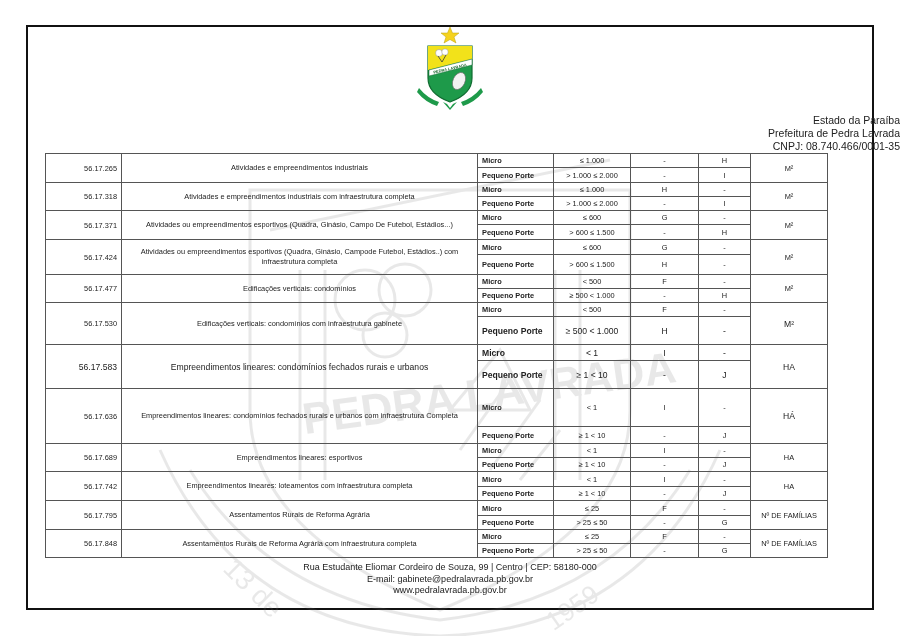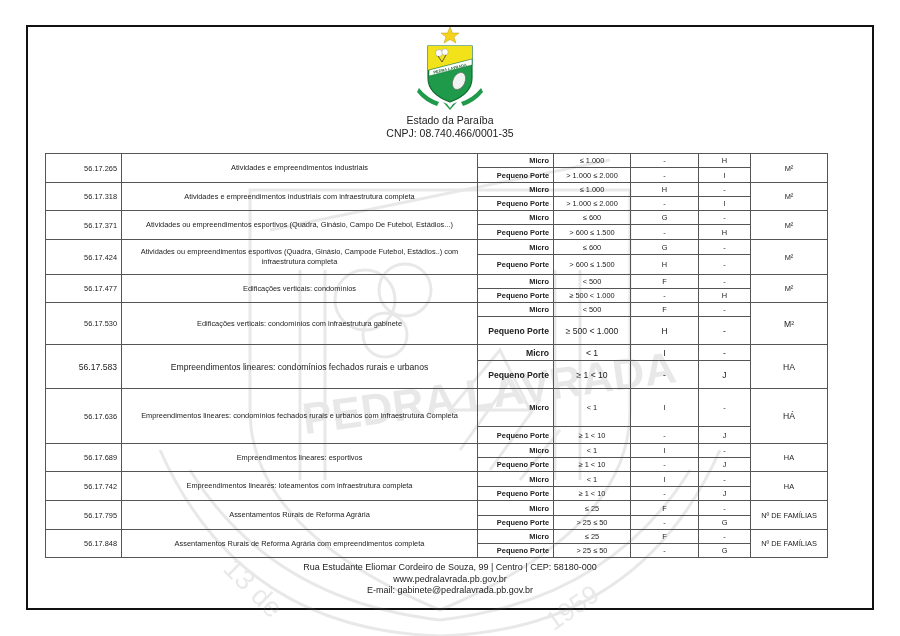--- a/index.html
+++ b/index.html
@@ -4,29 +4,29 @@
 <style>
   html, body { margin: 0; padding: 0; background: #ffffff; }
   body { width: 900px; height: 636px; position: relative; overflow: hidden;
          font-family: "Liberation Sans", sans-serif; color: #222; }
   .page-border { position: absolute; left: 26px; top: 25px; width: 848px; height: 585px;
                  border: 2px solid #111; box-sizing: border-box; }
   .watermark { position: absolute; left: 120px; top: 150px; width: 640px; height: 486px;
                pointer-events: none; opacity: 0.16; }
   .header { position: absolute; left: 0; top: 26px; width: 900px; text-align: center; }
   .crest { display: block; margin: 0 auto; }
-  .hdr-line { font-size: 10.5px; line-height: 13px; color: #222; }
+  .hdr-line { font-size: 10.5px; line-height: 13px; color: #222; text-align: right; }
   .hdr-first { margin-top: 2px; }
 
   table.lic { position: absolute; left: 45px; top: 153px; width: 782px;
               border-collapse: collapse; font-size: 7.4px; table-layout: fixed; }
   table.lic td { border: 1px solid #555; padding: 0 4px; vertical-align: middle; color: #222; }
   td.code { text-align: right; }
   td.desc { text-align: center; line-height: 10px; }
-  td.size { text-align: right; font-weight: bold; }
+  td.size { text-align: left; font-weight: bold; }
   td.rng, td.g, td.h, td.unit { text-align: center; }
   td.big { font-size: 8.6px; }
 
   .footer { position: absolute; left: 0; top: 562px; width: 900px; text-align: center; }
   .ft-line { font-size: 9px; line-height: 11.5px; color: #222; }
 </style>
 </head>
 <body>
 
 <div class="page-border"></div>
@@ -61,20 +61,21 @@
     <text x="35" y="44" font-family="Liberation Sans, sans-serif" font-size="4" font-weight="bold" fill="#1e6a30" text-anchor="middle" transform="rotate(-13 35 42)">PEDRA LAVRADA</text>
     <circle cx="24" cy="27" r="3.5" fill="#fff" stroke="#777" stroke-width="0.4"></circle>
     <circle cx="30" cy="26" r="3.2" fill="#fff" stroke="#777" stroke-width="0.4"></circle>
     <path d="M23 30 L27 36 L31 29" stroke="#3a3a3a" stroke-width="0.8" fill="none"></path>
     <ellipse cx="44" cy="55" rx="6" ry="9" fill="#f2f2f2" stroke="#666" stroke-width="0.6" transform="rotate(25 44 55)"></ellipse>
     <path d="M4 62 Q12 72 24 76 L22 80 Q10 76 2 66 Z" fill="#1e9a4a"></path>
     <path d="M66 62 Q58 72 46 76 L48 80 Q60 76 68 66 Z" fill="#1e9a4a"></path>
     <path d="M28 76 L35 84 L42 76 L38 78 L35 82 L32 78 Z" fill="#1e9a4a"></path>
   </svg>
   <div class="hdr-line hdr-first">Estado da Paraíba</div>
+  <div class="hdr-line">Prefeitura de Pedra Lavrada</div>
   <div class="hdr-line">CNPJ: 08.740.466/0001-35</div>
 </div>
 
 <table class="lic">
   <colgroup>
     <col style="width:76px">
       <col style="width:356px">
       <col style="width:76px">
     <col style="width:77px">
       <col style="width:68px">
@@ -242,33 +243,33 @@
         <td class="unit" rowspan="2">Nº DE FAMÍLIAS</td>
       </tr>
       <tr style="height: 14px;">
         <td class="size">Pequeno Porte</td>
         <td class="rng">&gt; 25 ≤ 50</td>
         <td class="g">-</td>
         <td class="h">G</td>
       </tr>
       <tr style="height: 14px;">
         <td class="code" rowspan="2">56.17.848</td>
-        <td class="desc" rowspan="2">Assentamentos Rurais de Reforma Agrária com empreendimentos completa</td>
+        <td class="desc" rowspan="2">Assentamentos Rurais de Reforma Agrária com infraestrutura completa</td>
         <td class="size">Micro</td>
         <td class="rng">≤ 25</td>
         <td class="g">F</td>
         <td class="h">-</td>
         <td class="unit" rowspan="2">Nº DE FAMÍLIAS</td>
       </tr>
       <tr style="height: 14px;">
         <td class="size">Pequeno Porte</td>
         <td class="rng">&gt; 25 ≤ 50</td>
         <td class="g">-</td>
         <td class="h">G</td>
       </tr>
     </tbody>
 </table>
 
 <div class="footer">
   <div class="ft-line">Rua Estudante Eliomar Cordeiro de Souza, 99 | Centro | CEP: 58180-000</div>
+  <div class="ft-line">E-mail: gabinete@pedralavrada.pb.gov.br</div>
   <div class="ft-line">www.pedralavrada.pb.gov.br</div>
-  <div class="ft-line">E-mail: gabinete@pedralavrada.pb.gov.br</div>
 </div>
 
 </body></html>

